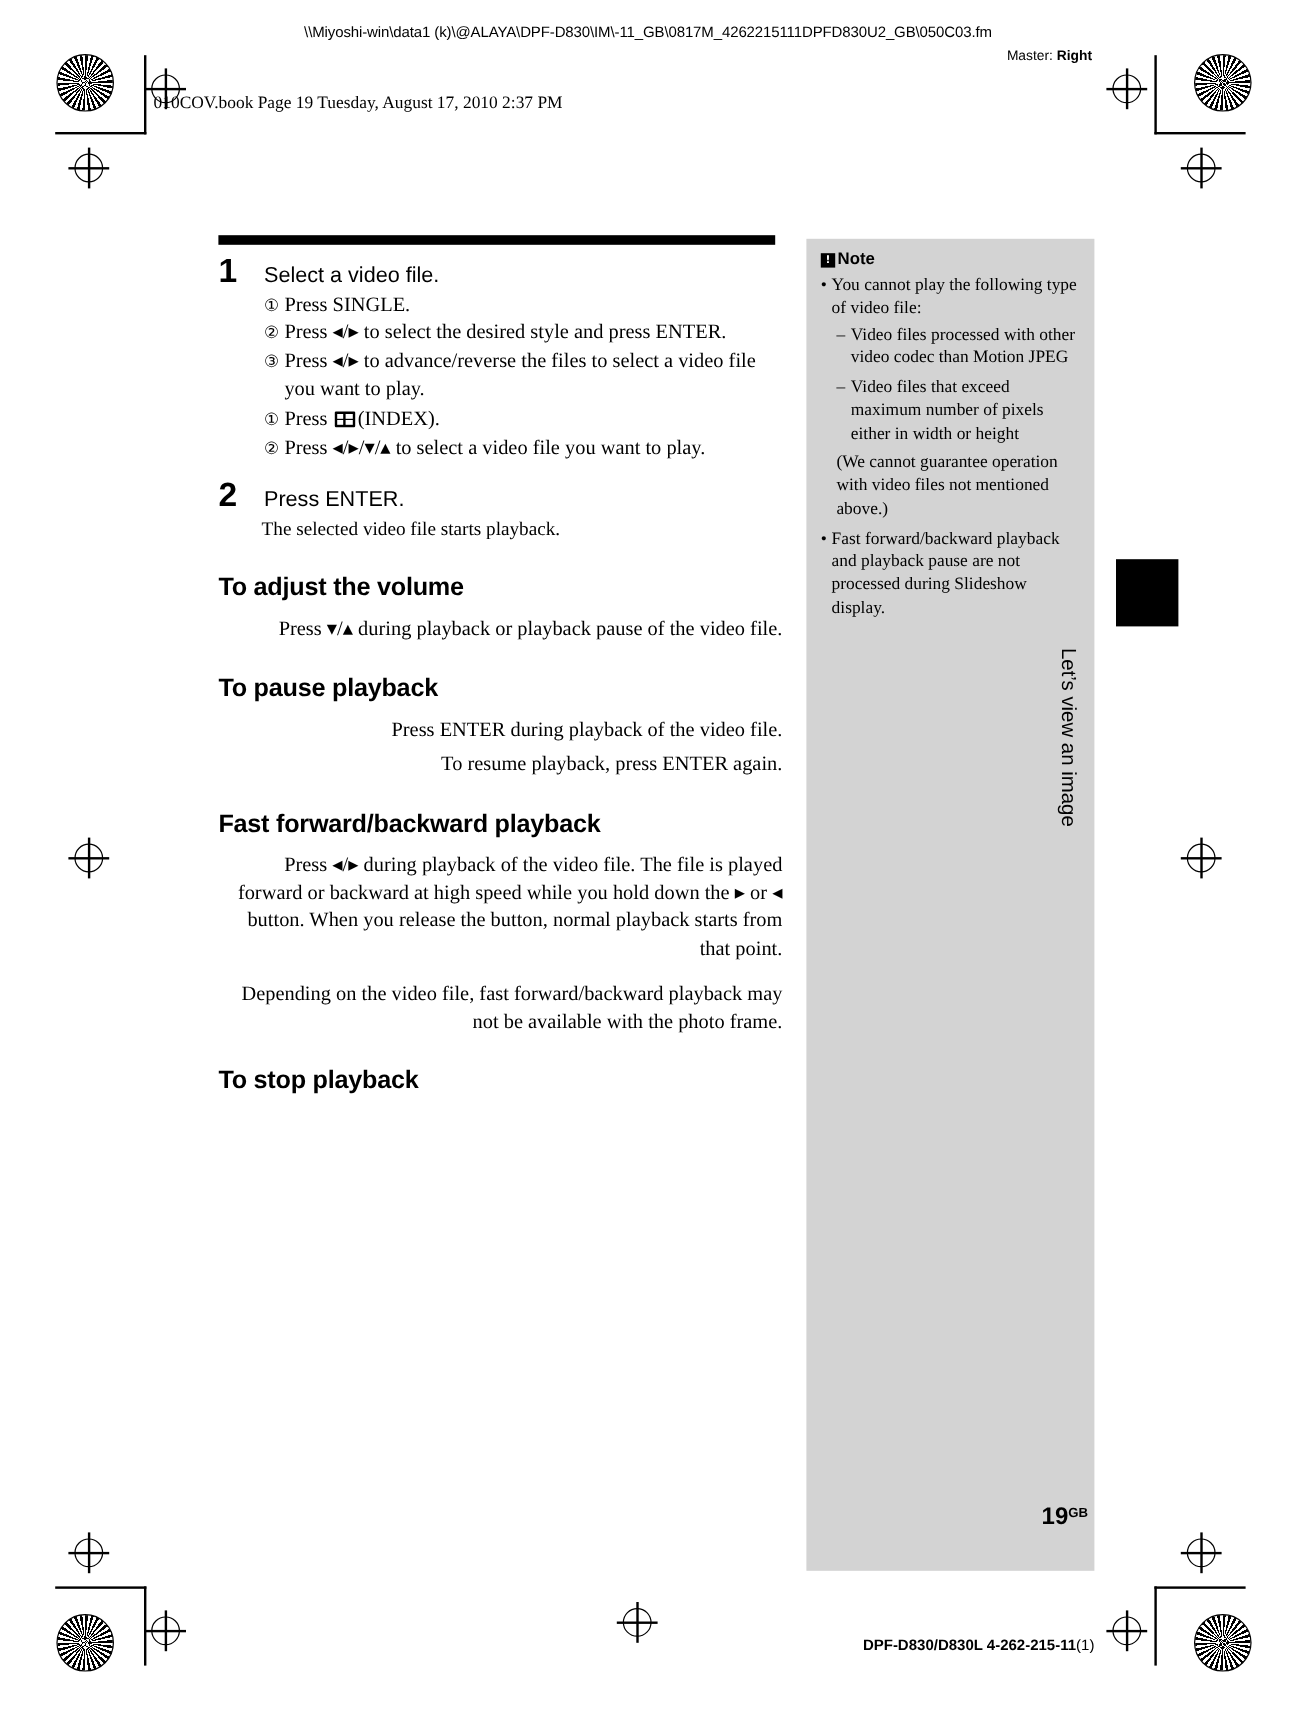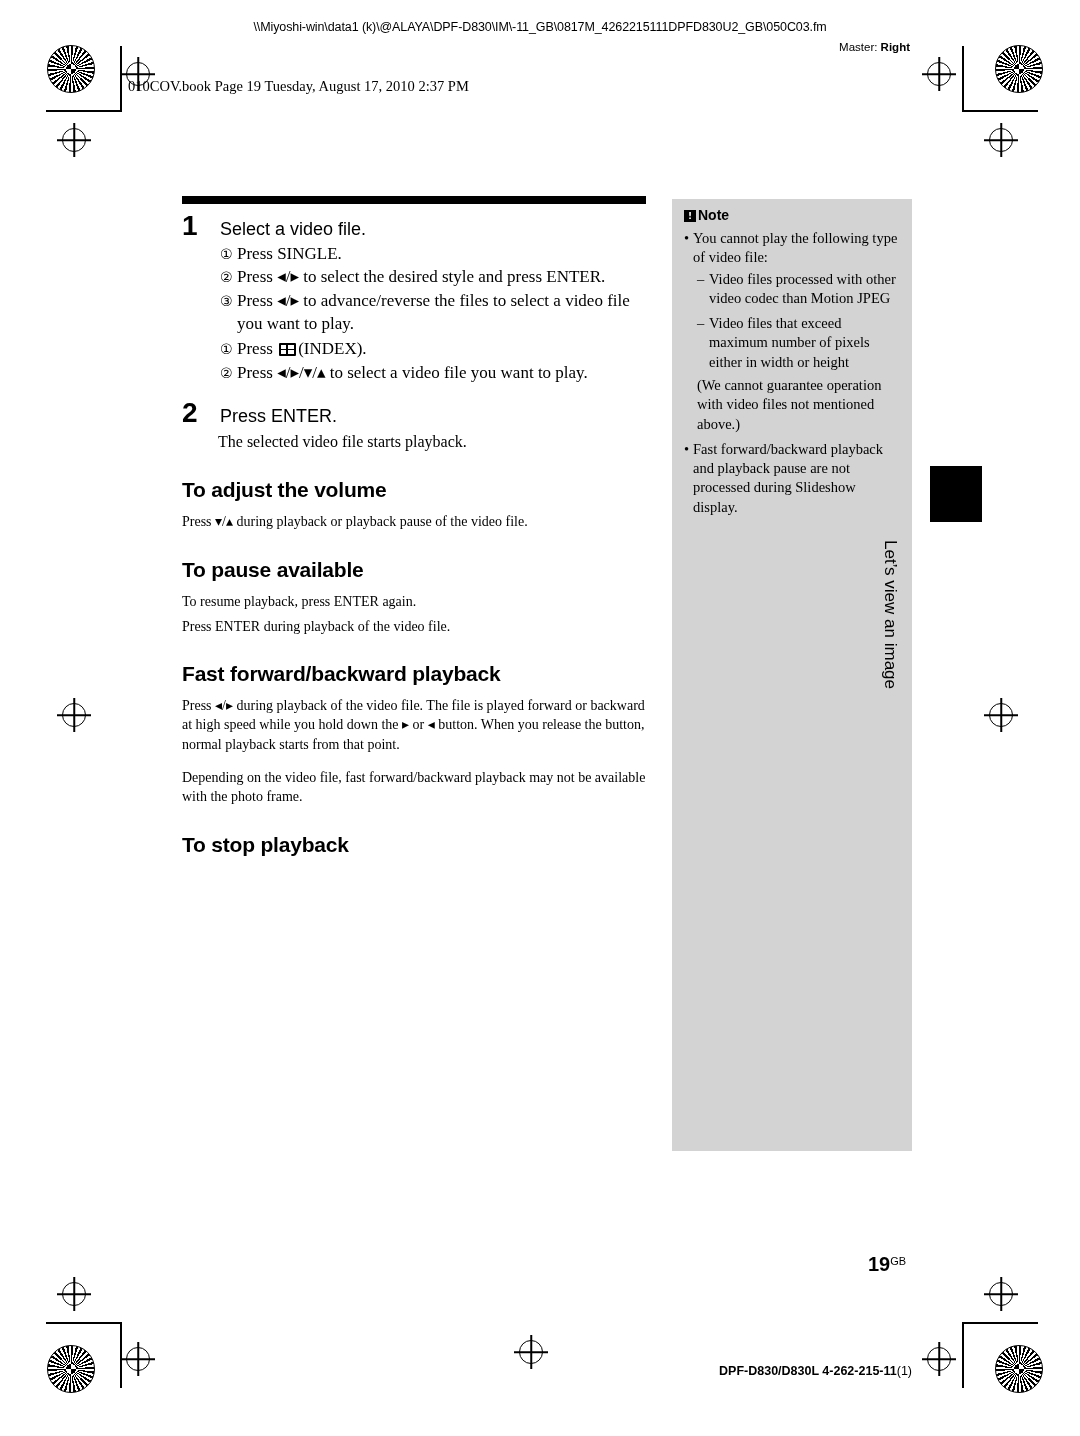--- a/index.html
+++ b/index.html
@@ -144,23 +144,24 @@
   }
 
   h2.sec {
     font-family: "Liberation Sans", sans-serif;
     font-size: 21px;
     font-weight: bold;
     margin: 26px 0 10px 0;
     letter-spacing: -0.2px;
   }
   p.body {
-    font-size: 14px;
+    font-size: 17px;
     line-height: 1.38;
     margin: 0 0 6px 0;
+    text-align: right;
   }
   p.body.gap { margin-top: 14px; }
 
   
   .index-icon {
     display: inline-block;
     width: 17px;
     height: 13px;
     background: #000;
     vertical-align: -2px;
@@ -177,21 +178,21 @@
   .index-icon i:nth-child(2){ left:9px; top:2px; width:6px; height:4px; }
   .index-icon i:nth-child(3){ left:2px; top:7px; width:5px; height:4px; }
   .index-icon i:nth-child(4){ left:9px; top:7px; width:6px; height:4px; }
 
   
   .note-box {
     position: absolute;
     left: 672px;
     top: 199px;
     width: 240px;
-    height: 952px;
+    height: 1110px;
     background: #d3d3d3;
   }
   .note-head {
     font-family: "Liberation Sans", sans-serif;
     font-weight: bold;
     font-size: 14px;
     margin: 8px 0 6px 12px;
   }
   .note-mark {
     display: inline-block;
@@ -249,21 +250,21 @@
   .page-num {
     position: absolute;
     left: 868px;
     top: 1253px;
     font-family: "Liberation Sans", sans-serif;
     font-size: 20px;
     font-weight: bold;
   }
   .page-num sup {
     font-size: 11px;
-    font-weight: normal;
+    font-weight: bold;
     vertical-align: 6px;
   }
   .footer-model {
     position: absolute;
     right: 168px;
     bottom: 58px;
     font-family: "Liberation Sans", sans-serif;
     font-size: 12.5px;
     font-weight: bold;
   }
@@ -350,23 +351,23 @@
 
   <div class="step" style="margin-top:14px;">
     <div class="step-num">2</div>
     <div class="step-head">Press ENTER.</div>
   </div>
   <div class="step-body">The selected video file starts playback.</div>
 
   <h2 class="sec">To adjust the volume</h2>
   <p class="body">Press ▾/▴ during playback or playback pause of the video file.</p>
 
-  <h2 class="sec">To pause available</h2>
+  <h2 class="sec">To pause playback</h2>
+  <p class="body">Press ENTER during playback of the video file.</p>
   <p class="body">To resume playback, press ENTER again.</p>
-  <p class="body">Press ENTER during playback of the video file.</p>
 
   <h2 class="sec">Fast forward/backward playback</h2>
   <p class="body">Press ◂/▸ during playback of the video file. The file is played forward or backward at high speed while you hold down the ▸ or ◂ button. When you release the button, normal playback starts from that point.</p>
   <p class="body gap">Depending on the video file, fast forward/backward playback may not be available with the photo frame.</p>
 
   <h2 class="sec">To stop playback</h2>
 </div>
 
 <div class="note-box">
   <div class="note-head">

